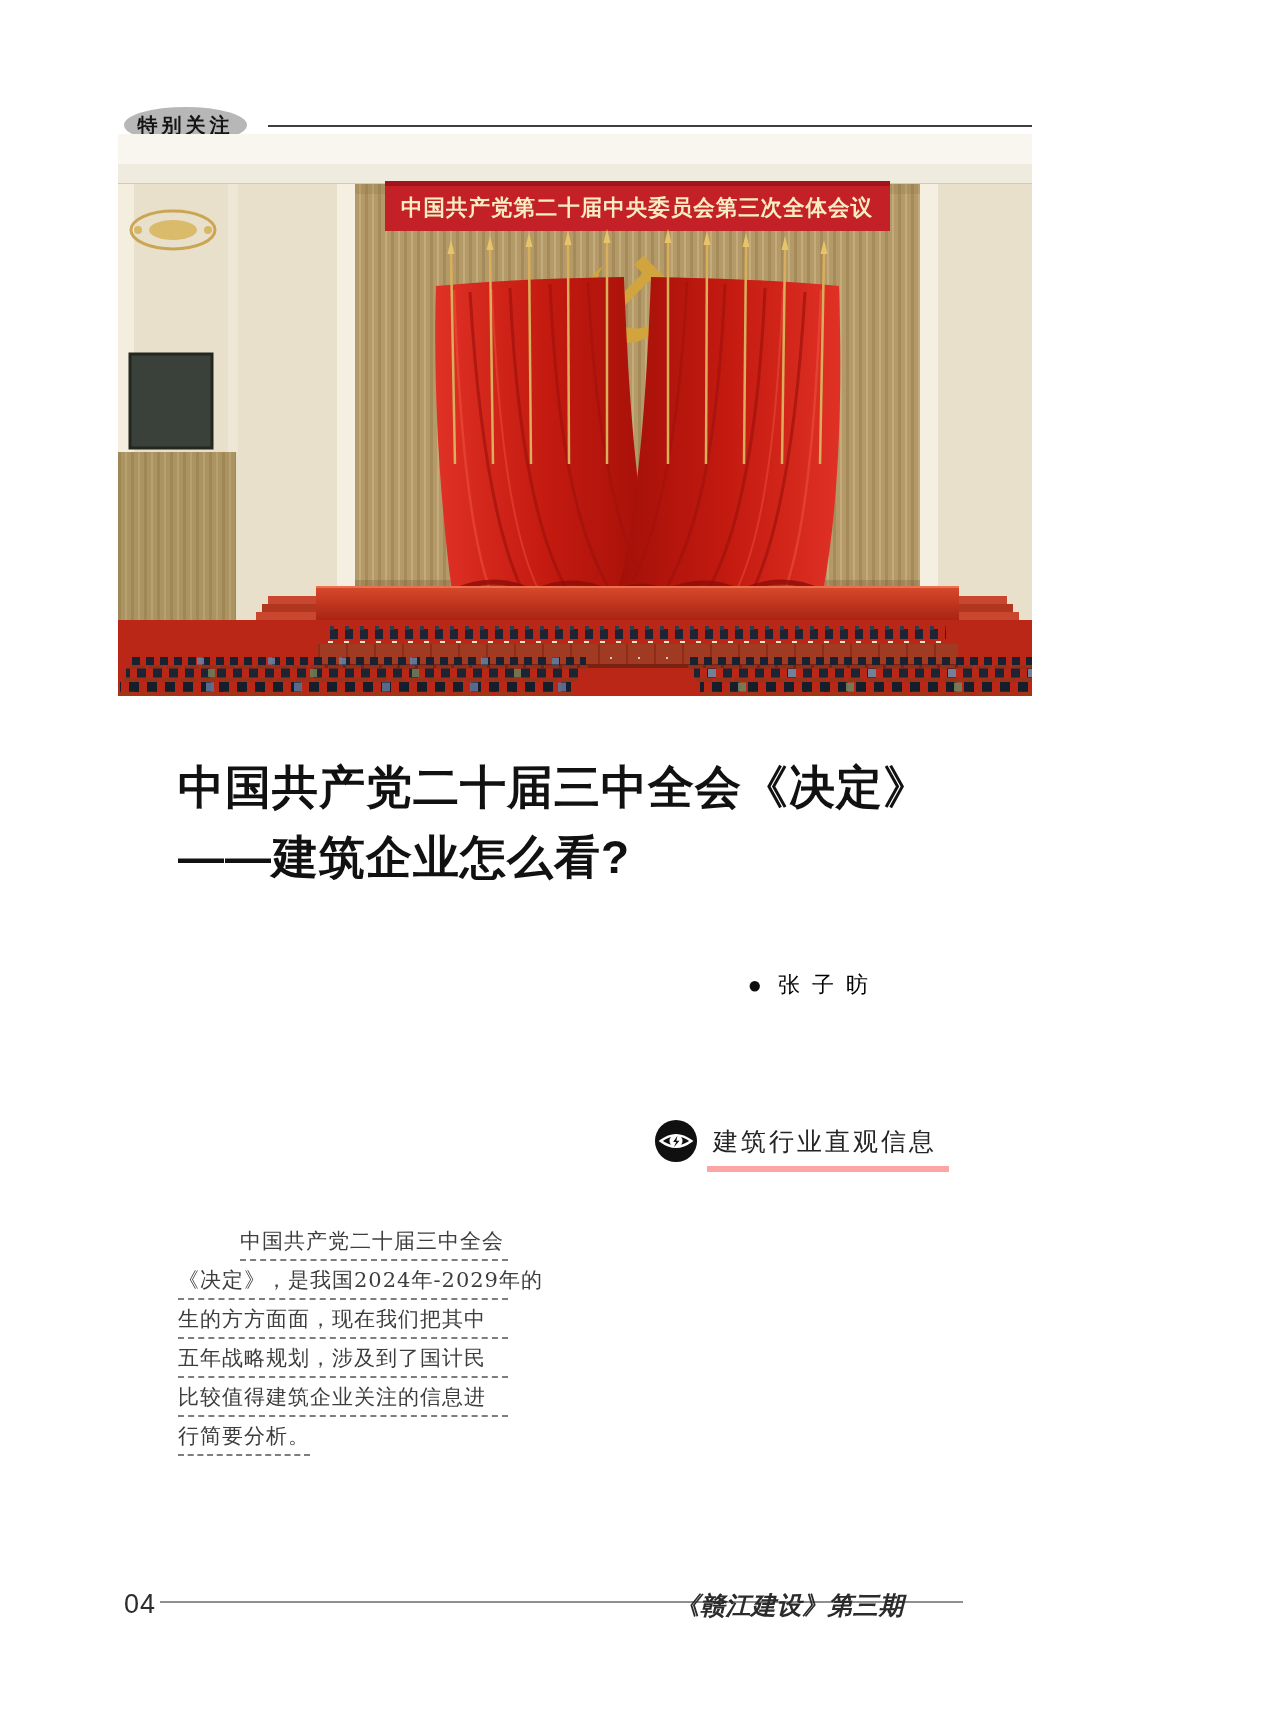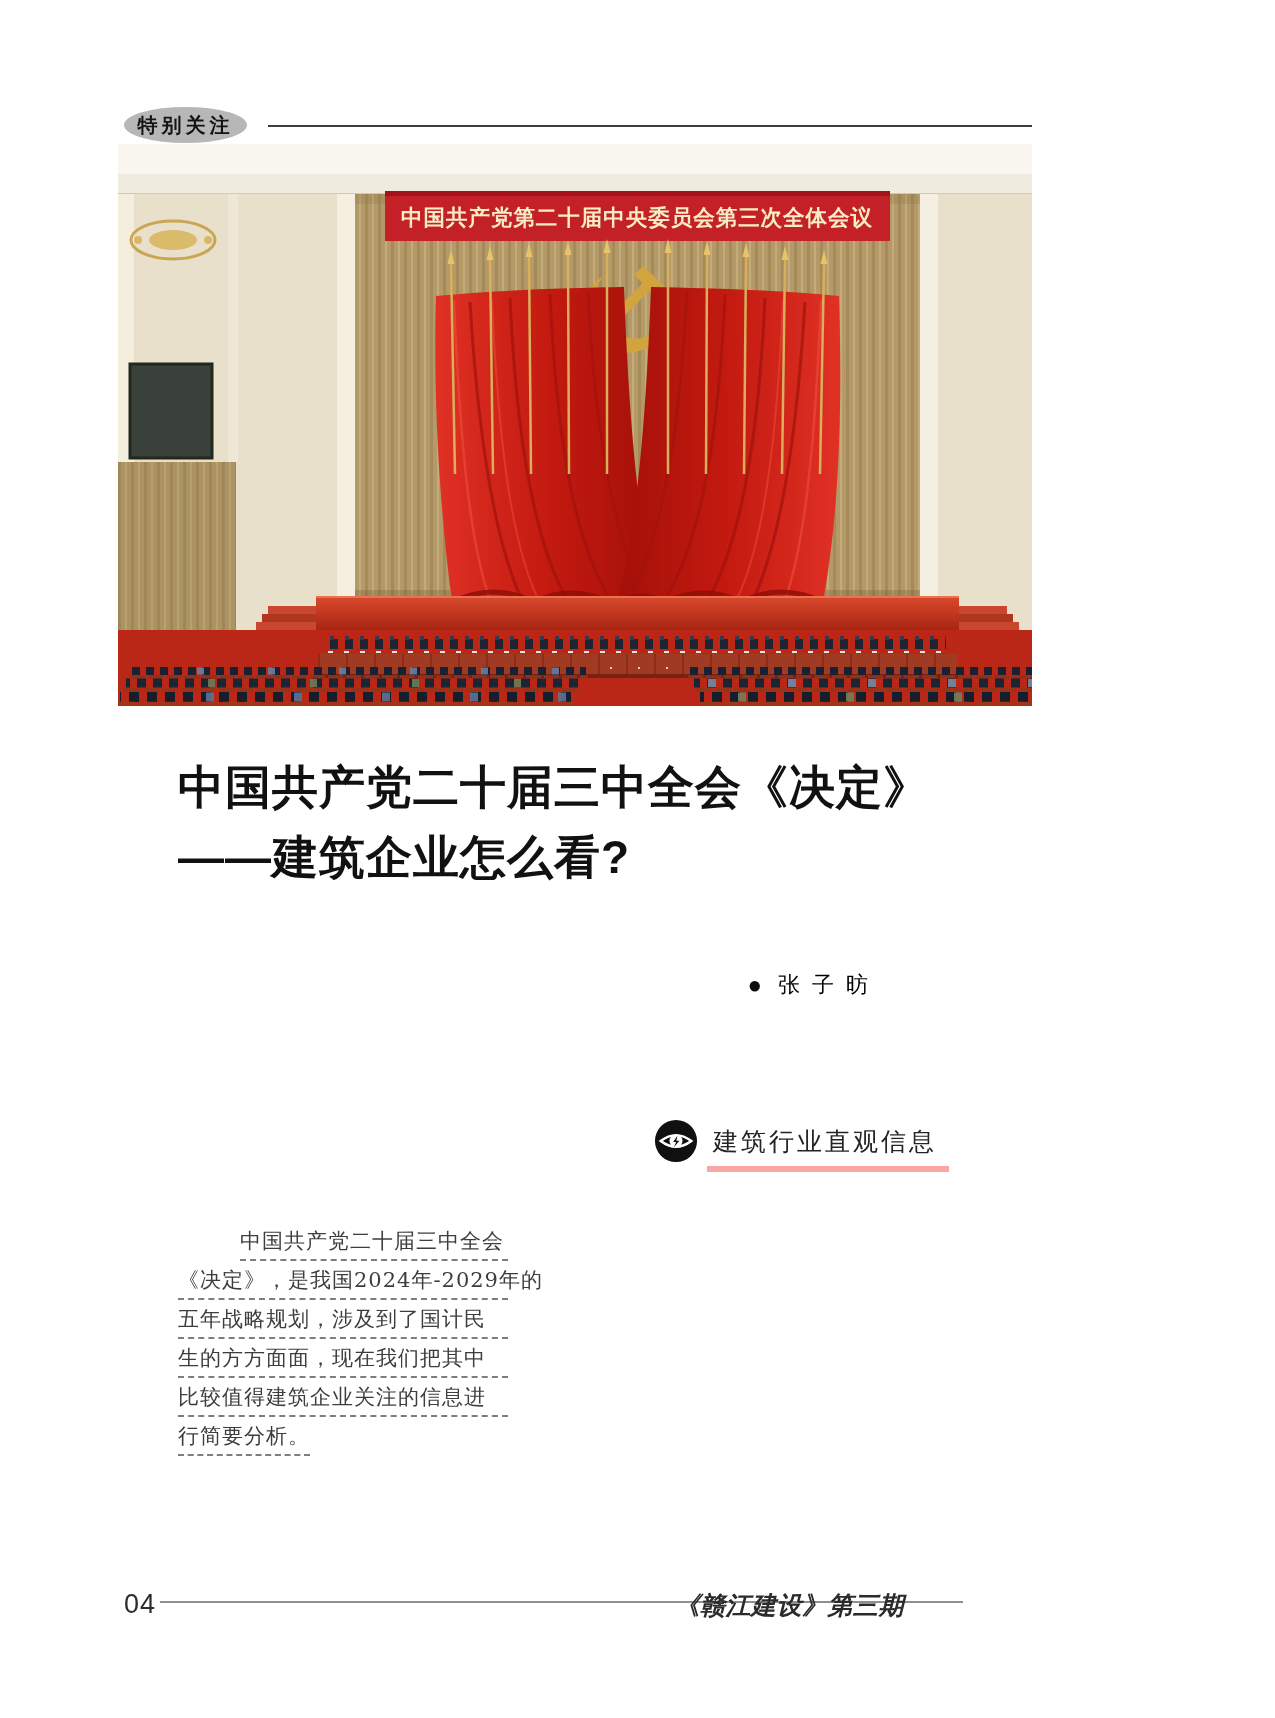--- a/index.html
+++ b/index.html
@@ -12,21 +12,21 @@
   .badge {
     position:absolute; left:124px; top:107px; width:123px; height:36px;
     background:#b7b7b7; border-radius:50%;
     display:flex; align-items:center; justify-content:center;
     font-size:20px; font-weight:bold; letter-spacing:4px; color:#141414;
     font-family:"DejaVu Serif", serif;
   }
   .top-rule { position:absolute; left:268px; top:125px; width:889px; height:2px; background:#3e3e3e; }
 
   
-  .photo { position:absolute; left:118px; top:144px; width:1039px; height:562px; overflow:hidden; }
+  .photo { position:absolute; left:118px; top:134px; width:1039px; height:562px; overflow:hidden; }
   .photo svg { display:block; width:100%; height:100%; }
 
   
   .title-block { position:absolute; left:178px; top:752px; }
   .title-line { font-size:46px; font-weight:bold; color:#111; letter-spacing:1px; line-height:70px; white-space:nowrap; }
 
   
   .author { position:absolute; top:970px; right:152px; display:flex; align-items:center; }
   .author .dot { font-size:24px; color:#0d0d0d; margin-right:16px; line-height:1; }
   .author .name { font-size:22px; color:#000000; letter-spacing:12px; font-family:Liberation Sans, sans-serif; }
@@ -267,22 +267,22 @@
         <circle cx="23" cy="23" r="6.8" fill="#ffffff"></circle>
         <path d="M24.5,17.5 l-4.5,6.5 h3.2 l-2.4,5.5 5.8,-6.8 h-3.2 Z" fill="#101010"></path>
       </svg>
     </span>
     <span class="section-title">建筑行业直观信息</span>
   </div>
 
   <div class="intro-col">
     <div class="hl indent"><span>中国共产党二十届三中全会</span></div>
     <div class="hl full"><span>《决定》，是我国2024年-2029年的</span></div>
+    <div class="hl full"><span>生的方方面面，现在我们把其中</span></div>
     <div class="hl full"><span>五年战略规划，涉及到了国计民</span></div>
-    <div class="hl full"><span>生的方方面面，现在我们把其中</span></div>
     <div class="hl full"><span>比较值得建筑企业关注的信息进</span></div>
     <div class="hl"><span>行简要分析。</span></div>
   </div>
 
 
   <div class="footer-pageno">04</div>
   <div class="footer-rule"></div>
   <div class="footer-journal">《赣江建设》第三期</div>
 
 </div>

